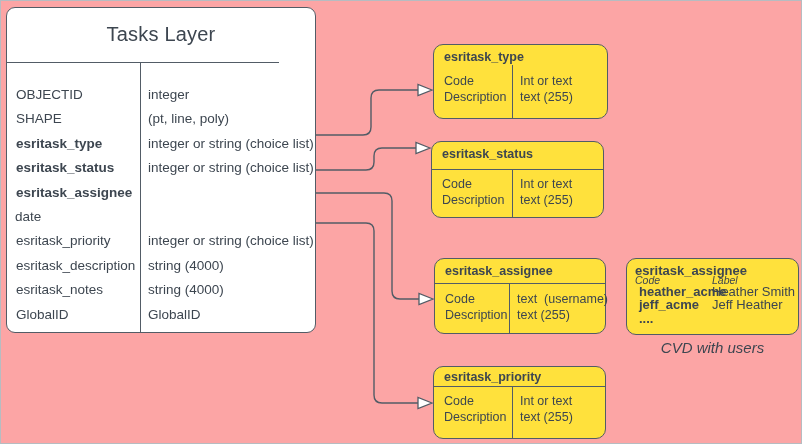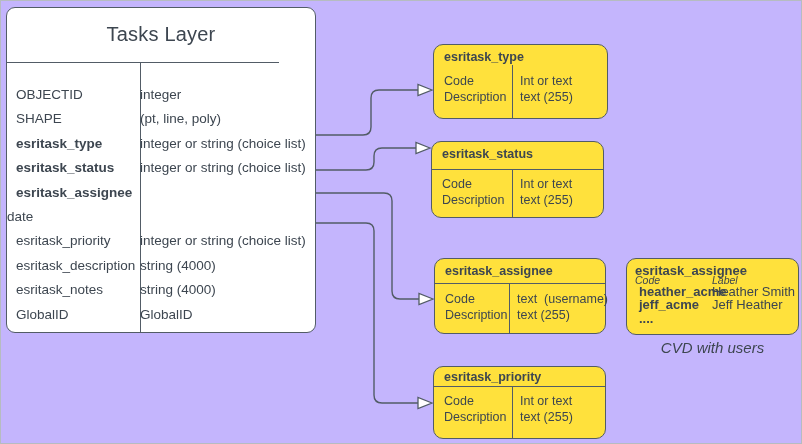--- a/index.html
+++ b/index.html
@@ -4,42 +4,42 @@
 <style>
   :root{
     --line:#525c66;
     --text:#3d4650;
     --yellow:#ffe13c;
     --canvas-border:#b6bcc1;
   }
   *{margin:0;padding:0;box-sizing:border-box;}
   body{font-family:"Liberation Sans","DejaVu Sans",sans-serif;background:#fff;}
   .canvas{
-    position:relative;width:802px;height:444px;background:#c4b5fd;
+    position:relative;width:802px;height:444px;background:#fca5a5;
     border:1px solid var(--canvas-border);overflow:hidden;
   }
   svg.connectors{position:absolute;left:0;top:0;width:802px;height:444px;pointer-events:none;}
   svg.connectors path{fill:none;stroke:var(--line);stroke-width:1.4;}
   svg.connectors polygon{fill:#ffffff;stroke:var(--line);stroke-width:1.3;}
 
   
   .tasks-table{
     position:absolute;left:5px;top:6px;width:310px;height:326px;
     background:#fff;border:1.6px solid var(--line);border-radius:9px;
   }
   .table-title{
     position:absolute;left:0;top:0;width:100%;text-align:center;padding-top:15px;
     font-size:20px;color:var(--text);letter-spacing:.2px;
   }
   .title-sep{position:absolute;left:0;top:54px;width:272px;height:0;border-top:1.4px solid var(--line);}
   .col-div{position:absolute;left:133px;top:54px;bottom:0;width:0;border-left:1.4px solid var(--line);}
   .trows{position:absolute;left:0;top:79px;right:0;}
   .trow{display:flex;height:24.4px;align-items:flex-start;font-size:13.5px;color:var(--text);}
   .trow .fname{width:133px;padding-left:9px;white-space:nowrap;}
-  .trow .ftype{padding-left:0;white-space:nowrap;}
+  .trow .ftype{padding-left:8px;white-space:nowrap;}
   .trow.bold .fname{font-weight:bold;}
 
   
   .domain-box{
     position:absolute;background:var(--yellow);
     border:1.4px solid var(--line);border-radius:10px;color:var(--text);
   }
   .box-title{position:absolute;left:10px;top:5px;font-size:12.5px;font-weight:bold;white-space:nowrap;}
   .h-sep{position:absolute;left:0;right:0;height:0;border-top:1.3px solid var(--line);}
   .v-div{position:absolute;width:0;border-left:1.3px solid var(--line);bottom:0;}

